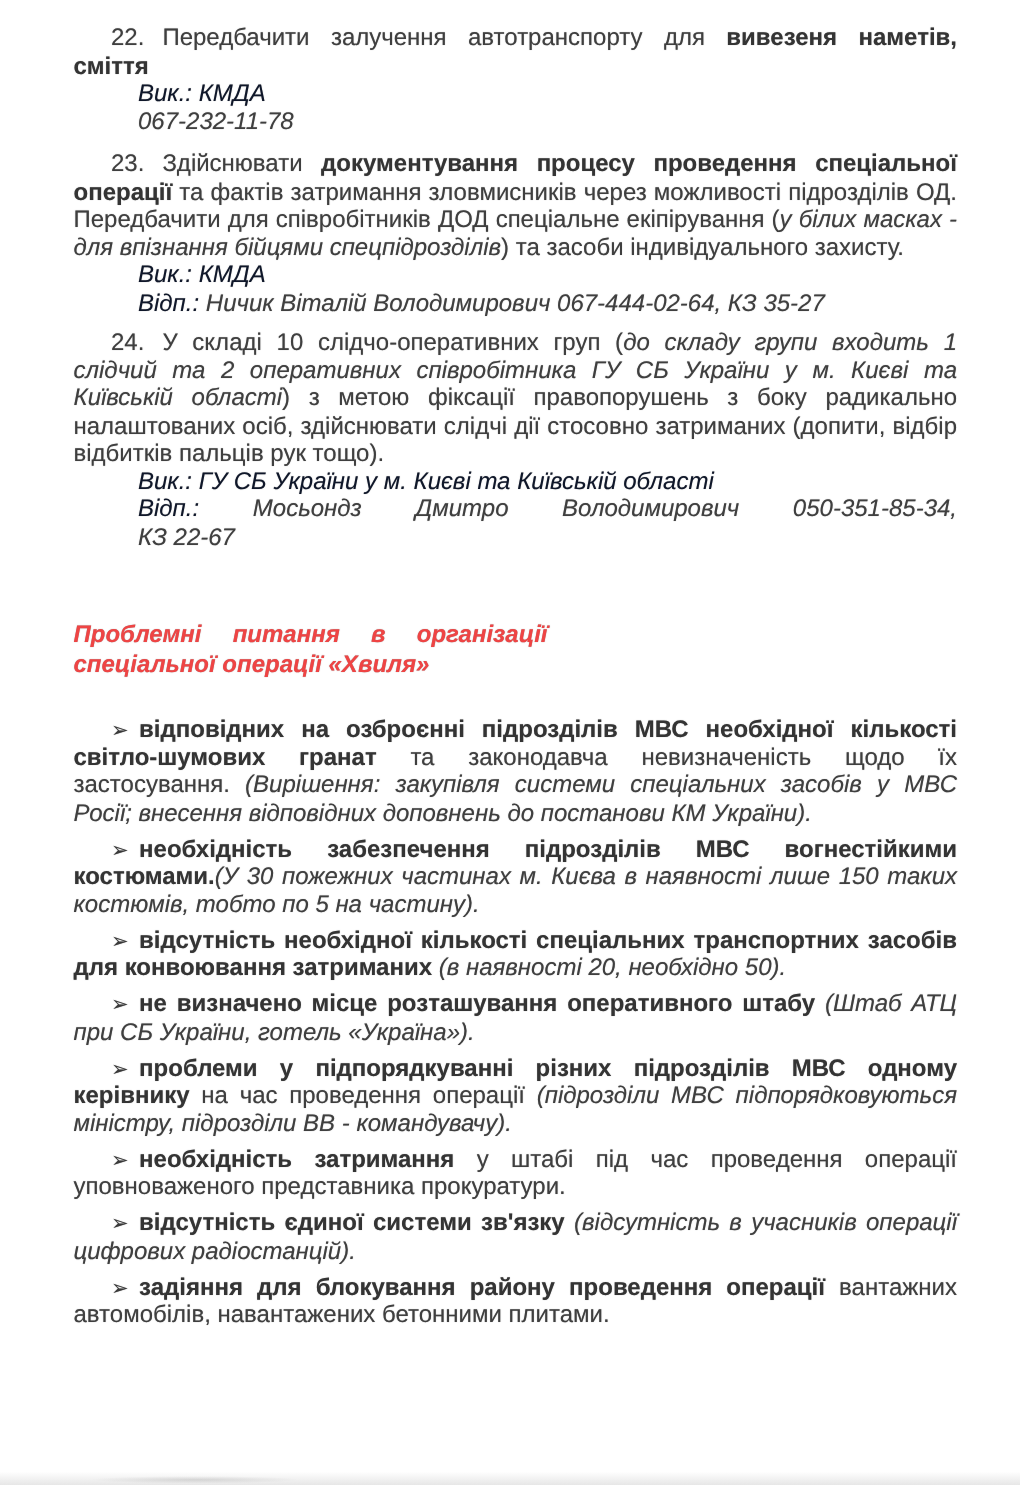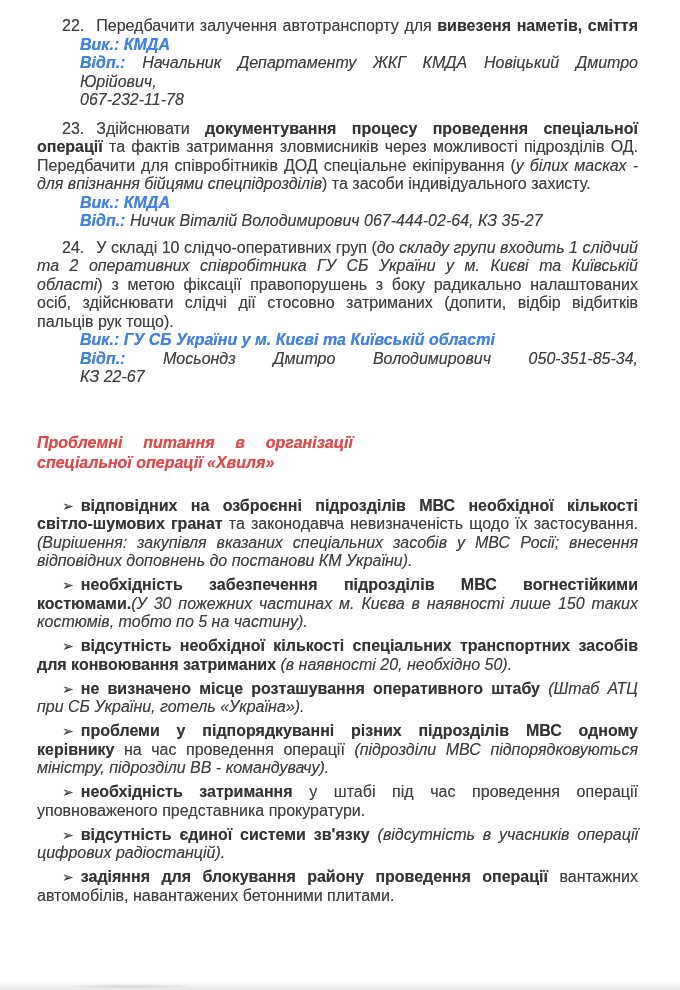--- a/index.html
+++ b/index.html
@@ -9,24 +9,25 @@
     overflow: hidden;
     font-family: "Liberation Sans", "DejaVu Sans", sans-serif;
     font-size: 16px;
     line-height: 18.5px;
     color: #3f3f3f;
     text-shadow: 0 0 0.6px rgba(60,60,60,0.55);
     position: relative;
   }
   .page {
     padding: 17px 42px 0 37px;
+    margin-left: 12px;
   }
   .b  { font-weight: bold; color: #343434; }
   .i  { font-style: italic; }
-  .bi { font-weight: bold; font-style: italic; color: #3b82f6; }
+  .bi { font-weight: normal; font-style: italic; color: #0f172a; }
 
   .para { text-align: justify; text-indent: 25px; }
   .para .jline { text-align: justify; text-align-last: justify; text-indent: 25px; }
   .para .plainline { text-indent: 0; text-align-last: auto; }
 
   .numgap { display: inline-block; width: 12px; }
 
   .vik-block { margin-left: 43px; text-align: justify; }
   .vik-block .jline { text-align-last: justify; }
   .vik-block .plainline { text-align-last: auto; }
@@ -68,21 +69,20 @@
 </head>
 <body>
 
 <div class="page">
 
   <div class="para">
     <div class="jline"><span>22.</span><span class="numgap"></span><span>Передбачити залучення автотранспорту для </span><span class="b">вивезеня наметів, сміття</span></div>
   </div>
   <div class="vik-block">
     <div class="bi plainline">Вик.: КМДА</div>
-    <div class="jline"><span class="bi">Відп.:</span><span class="i"> Начальник Департаменту ЖКГ КМДА Новіцький Дмитро Юрійович,</span></div>
     <div class="i plainline">067-232-11-78</div>
   </div>
 
   <div class="para p23"><span>23.</span><span class="numgap"></span><span>Здійснювати </span><span class="b">документування процесу проведення спеціальної операції</span><span> та фактів затримання зловмисників через можливості підрозділів ОД. Передбачити для співробітників ДОД спеціальне екіпірування (</span><span class="i">у білих масках - для впізнання бійцями спецпідрозділів</span><span>) та засоби індивідуального захисту.</span></div>
   <div class="vik-block">
     <div class="bi plainline">Вик.: КМДА</div>
     <div class="plainline"><span class="bi">Відп.:</span><span class="i"> Ничик Віталій Володимирович 067-444-02-64, КЗ 35-27</span></div>
   </div>
 
   <div class="para p24"><span>24.</span><span class="numgap"></span><span>У складі 10 слідчо-оперативних груп (</span><span class="i">до складу групи входить 1 слідчий та 2 оперативних співробітника ГУ СБ України у м. Києві та Київській області</span><span>) з метою фіксації правопорушень з боку радикально налаштованих осіб, здійснювати слідчі дії стосовно затриманих (допити, відбір відбитків пальців рук тощо).</span></div>
@@ -90,21 +90,21 @@
     <div class="bi plainline">Вик.: ГУ СБ України у м. Києві та Київській області</div>
     <div class="jline"><span class="bi">Відп.:</span><span class="i"> Мосьондз Дмитро Володимирович 050-351-85-34,</span></div>
     <div class="i plainline">КЗ 22-67</div>
   </div>
 
   <div class="heading">
     <div class="jline">Проблемні питання в організації</div>
     <div>спеціальної операції «Хвиля»</div>
   </div>
 
-  <div class="bullet"><span class="marker">➢</span><span class="b">відповідних на озброєнні підрозділів МВС необхідної кількості світло-шумових гранат</span><span> та законодавча невизначеність щодо їх застосування. </span><span class="i">(Вирішення: закупівля вказаних спеціальних засобів у МВС Росії; внесення відповідних доповнень до постанови КМ України).</span></div>
+  <div class="bullet"><span class="marker">➢</span><span class="b">відповідних на озброєнні підрозділів МВС необхідної кількості світло-шумових гранат</span><span> та законодавча невизначеність щодо їх застосування. </span><span class="i">(Вирішення: закупівля системи спеціальних засобів у МВС Росії; внесення відповідних доповнень до постанови КМ України).</span></div>
 
   <div class="bullet"><span class="marker">➢</span><span class="b">необхідність забезпечення підрозділів МВС вогнестійкими костюмами.</span><span></span><span class="i">(У 30 пожежних частинах м. Києва в наявності лише 150 таких костюмів, тобто по 5 на частину).</span></div>
 
   <div class="bullet"><span class="marker">➢</span><span class="b">відсутність необхідної кількості спеціальних транспортних засобів для конвоювання затриманих</span><span></span><span class="i"> (в наявності 20, необхідно 50).</span></div>
 
 
   <div class="bullet"><span class="marker">➢</span><span class="b">не визначено місце розташування оперативного штабу</span><span></span><span class="i"> (Штаб АТЦ при СБ України, готель «Україна»).</span></div>
 
   <div class="bullet"><span class="marker">➢</span><span class="b">проблеми у підпорядкуванні різних підрозділів МВС одному керівнику</span><span> на час проведення операції </span><span class="i">(підрозділи МВС підпорядковуються міністру, підрозділи ВВ - командувачу).</span></div>
 

